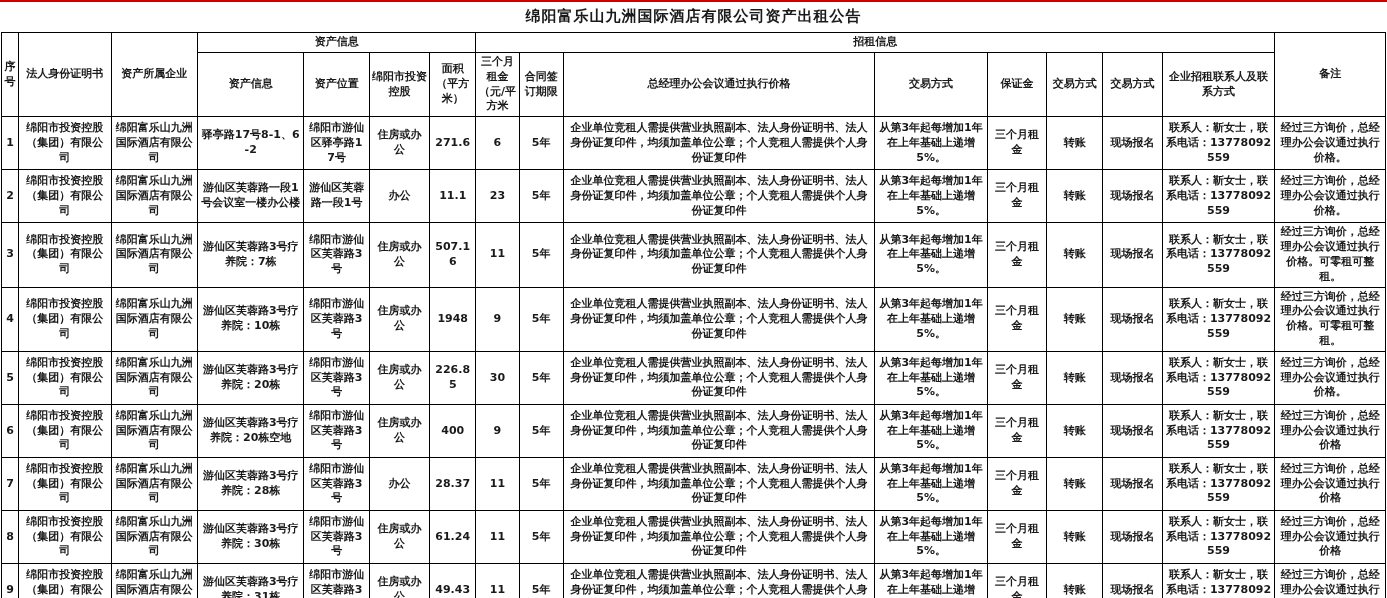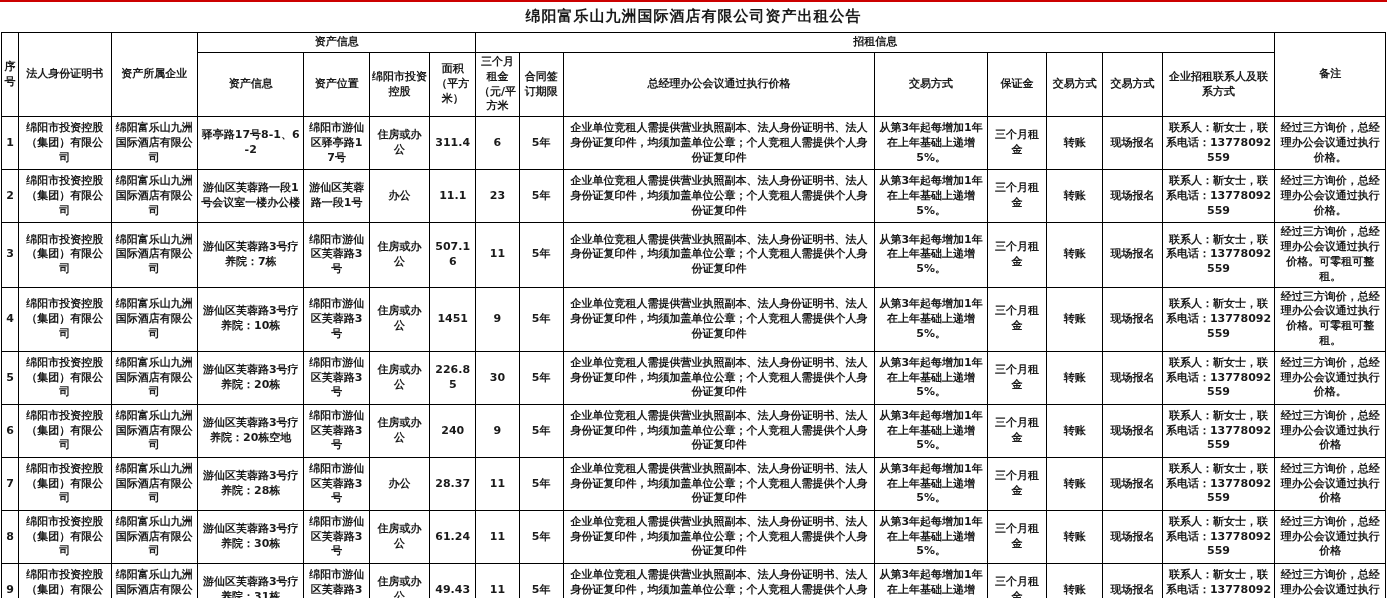--- a/index.html
+++ b/index.html
@@ -93,21 +93,21 @@
       </tr>
     </thead>
     <tbody>
         <tr>
       <td>1</td>
       <td>绵阳市投资控股（集团）有限公司</td>
       <td>绵阳富乐山九洲国际酒店有限公司</td>
       <td>驿亭路17号8-1、6-2</td>
       <td>绵阳市游仙区驿亭路17号</td>
       <td>住房或办公</td>
-      <td>311.4</td>
+      <td>271.6</td>
       <td>6</td>
       <td>5年</td>
       <td class="al">企业单位竞租人需提供营业执照副本、法人身份证明书、法人身份证复印件，均须加盖单位公章；个人竞租人需提供个人身份证复印件</td>
       <td class="al">从第3年起每增加1年在上年基础上递增5%。</td>
       <td>三个月租金</td>
       <td>转账</td>
       <td>现场报名</td>
       <td class="al">联系人：靳女士，联系电话：13778092559</td>
       <td class="al">经过三方询价，总经理办公会议通过执行价格。</td>
     </tr>
@@ -147,21 +147,21 @@
       <td class="al">联系人：靳女士，联系电话：13778092559</td>
       <td class="al">经过三方询价，总经理办公会议通过执行价格。可零租可整租。</td>
     </tr>
         <tr>
       <td>4</td>
       <td>绵阳市投资控股（集团）有限公司</td>
       <td>绵阳富乐山九洲国际酒店有限公司</td>
       <td>游仙区芙蓉路3号疗养院：10栋</td>
       <td>绵阳市游仙区芙蓉路3号</td>
       <td>住房或办公</td>
-      <td>1451</td>
+      <td>1948</td>
       <td>9</td>
       <td>5年</td>
       <td class="al">企业单位竞租人需提供营业执照副本、法人身份证明书、法人身份证复印件，均须加盖单位公章；个人竞租人需提供个人身份证复印件</td>
       <td class="al">从第3年起每增加1年在上年基础上递增5%。</td>
       <td>三个月租金</td>
       <td>转账</td>
       <td>现场报名</td>
       <td class="al">联系人：靳女士，联系电话：13778092559</td>
       <td class="al">经过三方询价，总经理办公会议通过执行价格。可零租可整租。</td>
     </tr>
@@ -183,21 +183,21 @@
       <td class="al">联系人：靳女士，联系电话：13778092559</td>
       <td class="al">经过三方询价，总经理办公会议通过执行价格。</td>
     </tr>
         <tr>
       <td>6</td>
       <td>绵阳市投资控股（集团）有限公司</td>
       <td>绵阳富乐山九洲国际酒店有限公司</td>
       <td>游仙区芙蓉路3号疗养院：20栋空地</td>
       <td>绵阳市游仙区芙蓉路3号</td>
       <td>住房或办公</td>
-      <td>240</td>
+      <td>400</td>
       <td>9</td>
       <td>5年</td>
       <td class="al">企业单位竞租人需提供营业执照副本、法人身份证明书、法人身份证复印件，均须加盖单位公章；个人竞租人需提供个人身份证复印件</td>
       <td class="al">从第3年起每增加1年在上年基础上递增5%。</td>
       <td>三个月租金</td>
       <td>转账</td>
       <td>现场报名</td>
       <td class="al">联系人：靳女士，联系电话：13778092559</td>
       <td class="al">经过三方询价，总经理办公会议通过执行价格</td>
     </tr>

